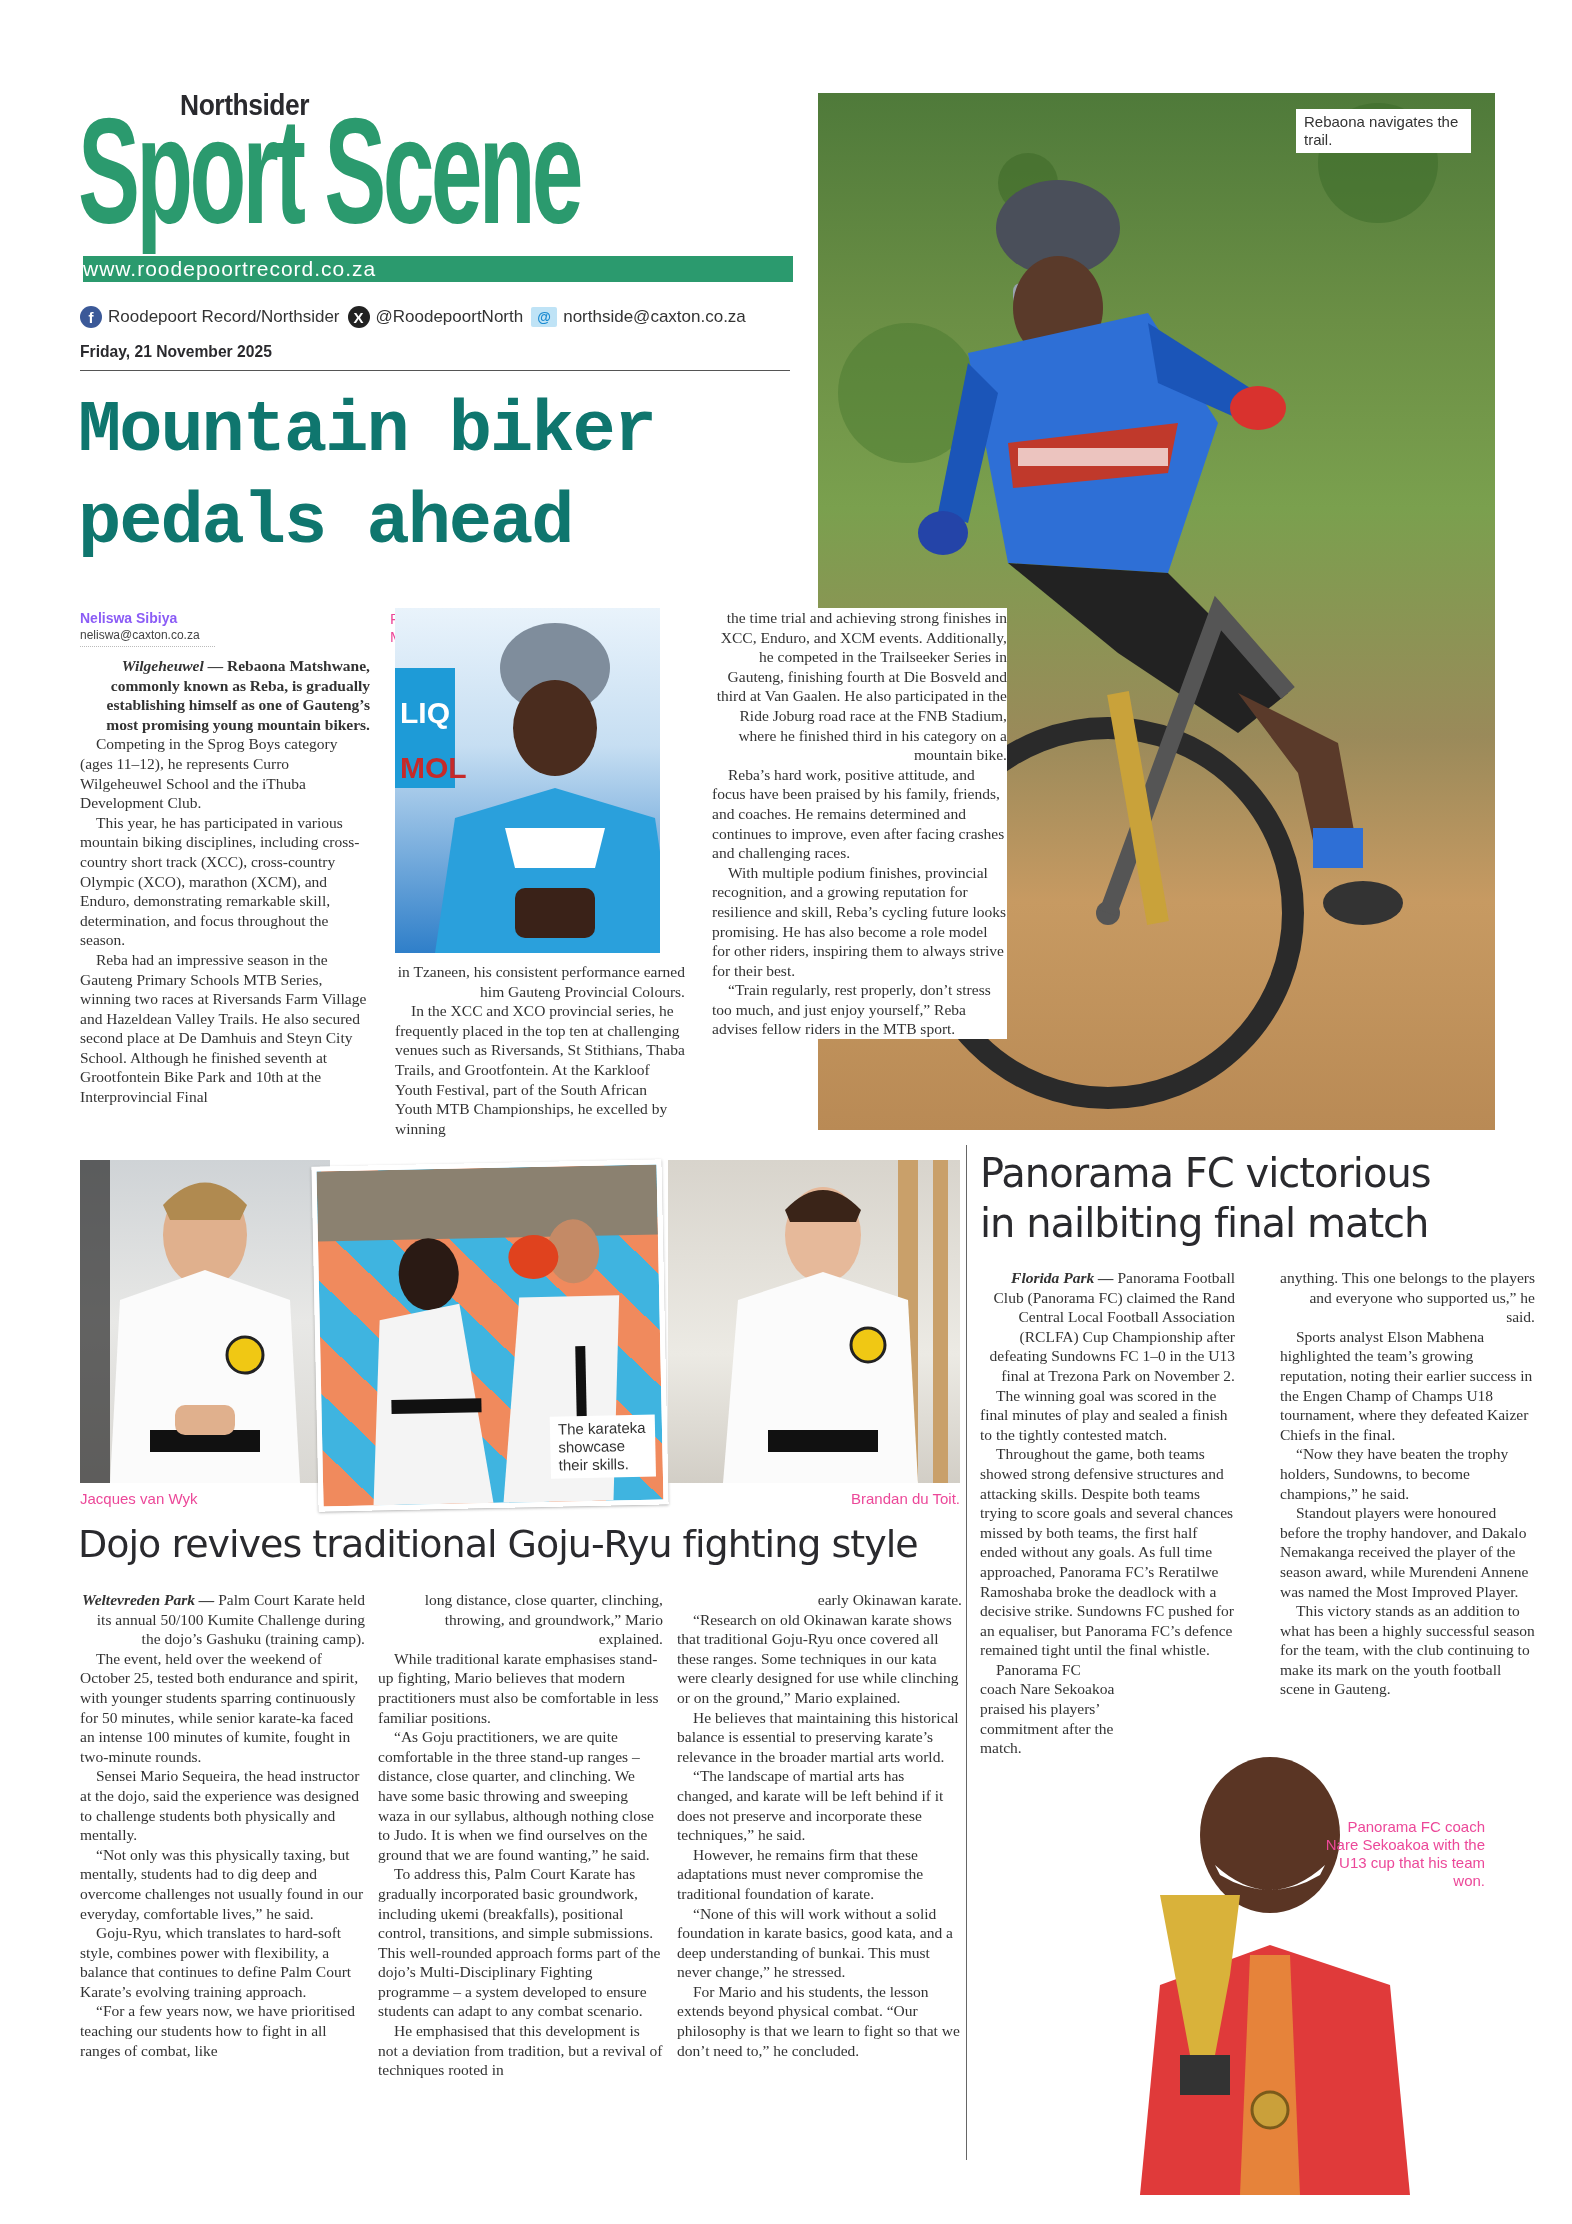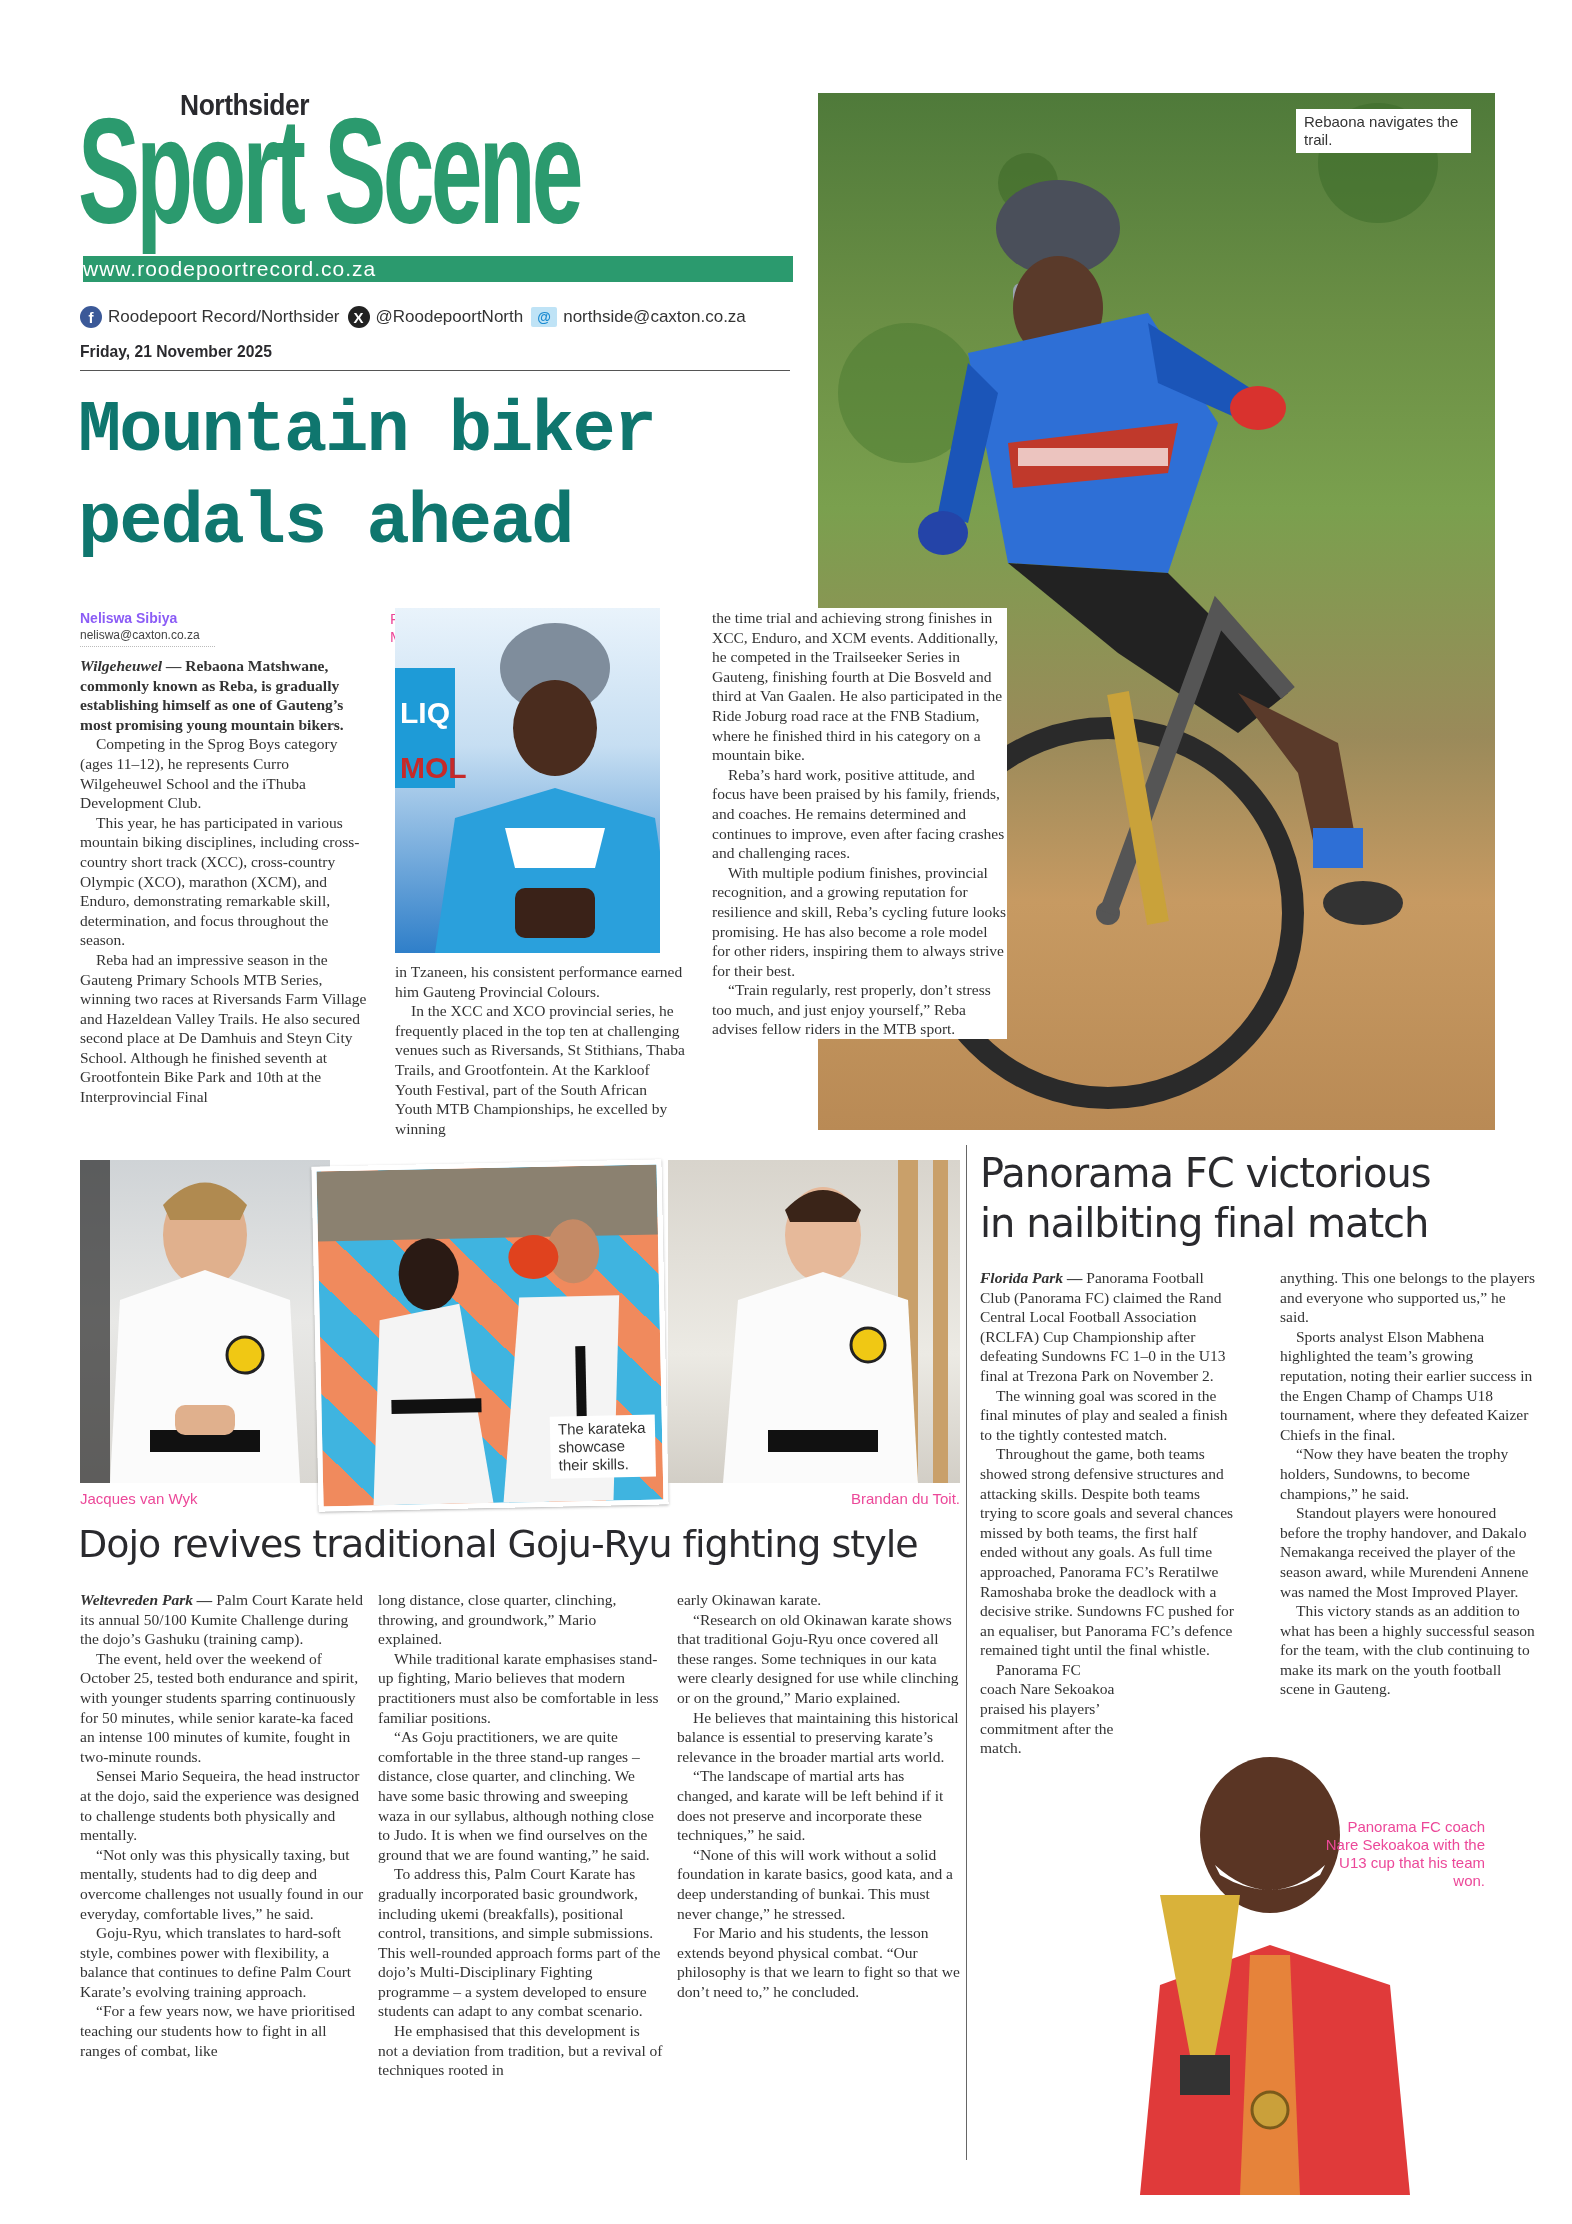--- a/index.html
+++ b/index.html
@@ -24,21 +24,21 @@
 
   .headline { left: 78px; top: 385px; width: 740px; font-family: Liberation Mono, monospace; font-weight: bold; font-size: 72px; line-height: 92px; color: #0f766e; letter-spacing: -2px; }
 
   .byline-name { left: 80px; top: 610px; font-family: "Liberation Sans", sans-serif; font-weight: bold; font-size: 14px; color: #8b5cf6; }
   .byline-email { left: 80px; top: 628px; font-family: "Liberation Sans", sans-serif; font-size: 12px; color: #444; }
   .byline-rule { left: 80px; top: 646px; width: 135px; height: 3px; border-top: 1px dotted #bbb; }
 
   
   .col { font-size: 15.5px; line-height: 19.6px; color: #333; text-align: left; }
   .col p { text-indent: 16px; }
-  .col p.first { text-indent: 0; }
+  .col p.first { text-indent: 0; text-align: right; }
   .lead { font-weight: bold; }
   .dateloc { font-style: italic; font-weight: bold; }
 
   
   .photo { overflow: hidden; }
   .caption-box { background: #fff; font-family: "Liberation Sans", sans-serif; font-size: 15px; line-height: 18px; color: #333; padding: 4px 8px; }
   .caption-plain { font-family: Liberation Sans, sans-serif; font-size: 15px; line-height: 18px; color: #ec4899; }
 
   .section-head { font-family: "DejaVu Sans", sans-serif; color: #2a2a2e; font-weight: normal; letter-spacing: -1px; }
 
@@ -193,20 +193,21 @@
   <p>“As Goju practitioners, we are quite comfortable in the three stand-up ranges – distance, close quarter, and clinching. We have some basic throwing and sweeping waza in our syllabus, although nothing close to Judo. It is when we find ourselves on the ground that we are found wanting,” he said.</p>
   <p>To address this, Palm Court Karate has gradually incorporated basic groundwork, including ukemi (breakfalls), positional control, transitions, and simple submissions. This well-rounded approach forms part of the dojo’s Multi-Disciplinary Fighting programme – a system developed to ensure students can adapt to any combat scenario.</p>
   <p>He emphasised that this development is not a deviation from tradition, but a revival of techniques rooted in</p>
 </div>
 
 <div class="abs col" style="left:677px; top:1590px; width:285px;">
   <p class="first">early Okinawan karate.</p>
   <p>“Research on old Okinawan karate shows that traditional Goju-Ryu once covered all these ranges. Some techniques in our kata were clearly designed for use while clinching or on the ground,” Mario explained.</p>
   <p>He believes that maintaining this historical balance is essential to preserving karate’s relevance in the broader martial arts world.</p>
   <p>“The landscape of martial arts has changed, and karate will be left behind if it does not preserve and incorporate these techniques,” he said.</p>
+  <p>However, he remains firm that these adaptations must never compromise the traditional foundation of karate.</p>
   <p>“None of this will work without a solid foundation in karate basics, good kata, and a deep understanding of bunkai. This must never change,” he stressed.</p>
   <p>For Mario and his students, the lesson extends beyond physical combat. “Our philosophy is that we learn to fight so that we don’t need to,” he concluded.</p>
 </div>
 
 <div class="abs vrule" style="left:966px; top:1145px; height:1015px;"></div>
 
 <div class="abs section-head" style="left:980px; top:1148px; width:520px; font-size:40px; line-height:50px;">
   <div>Panorama FC victorious</div>
   <div>in nailbiting final match</div>
 </div>

